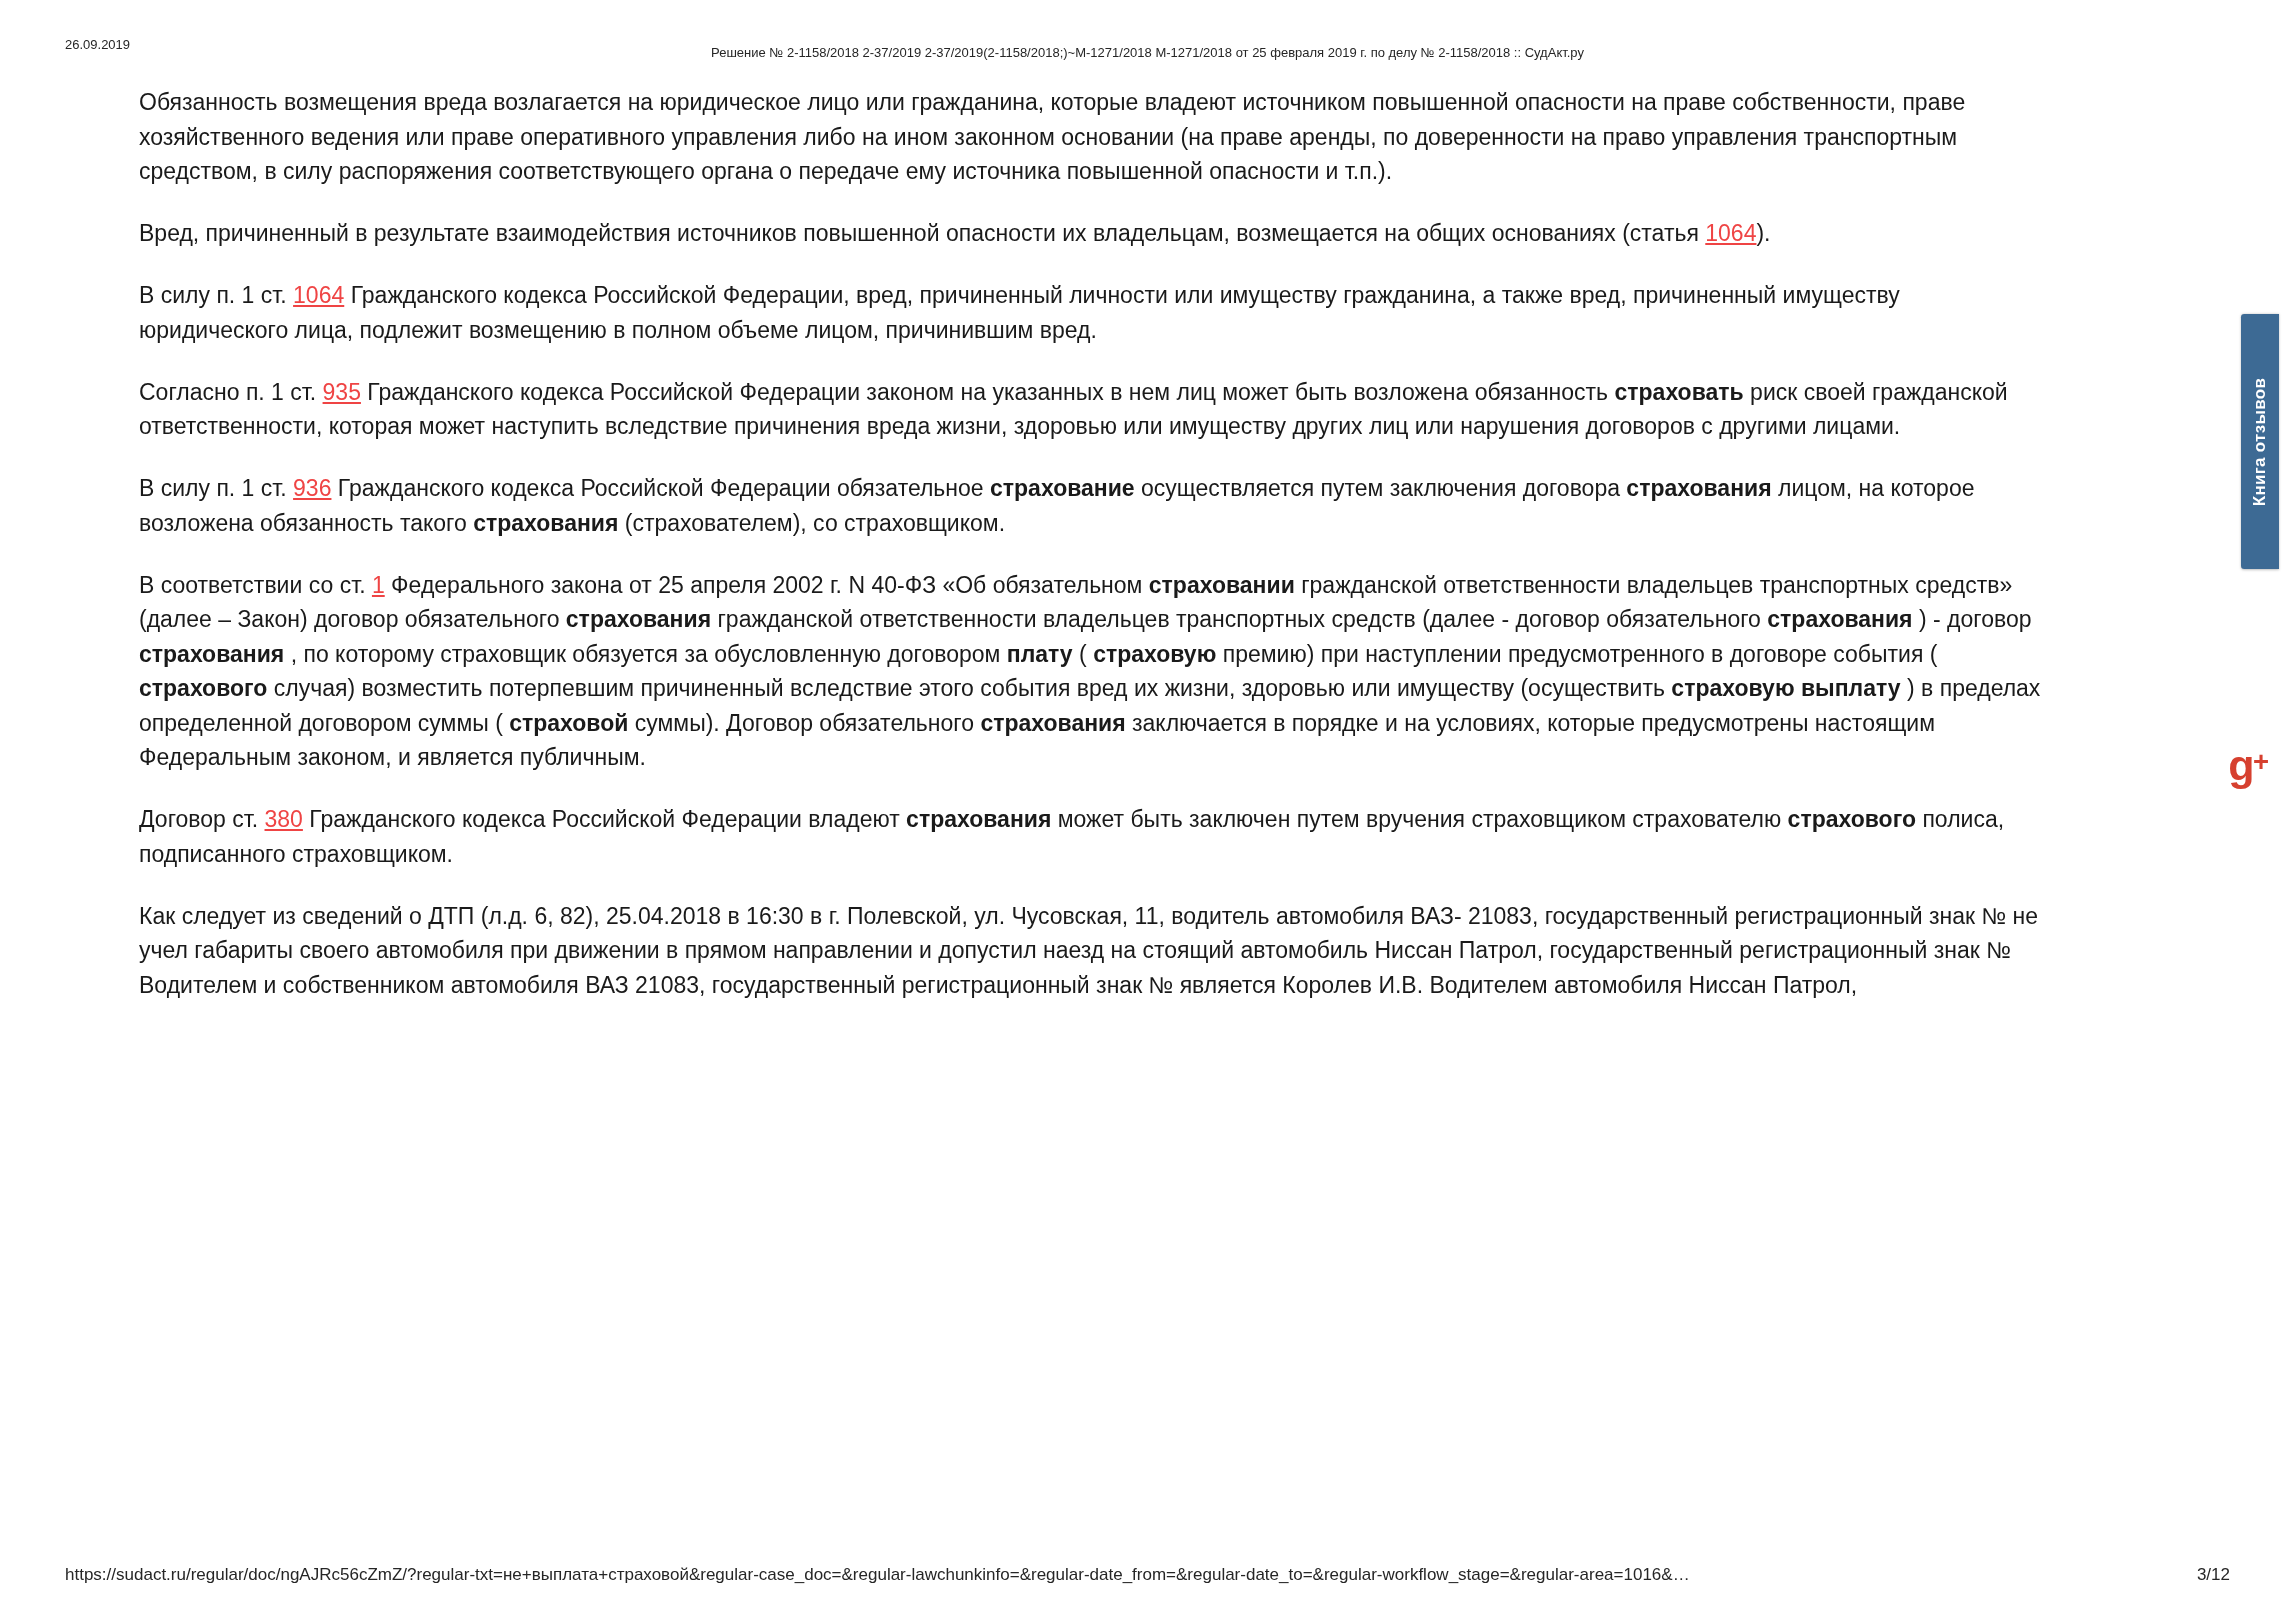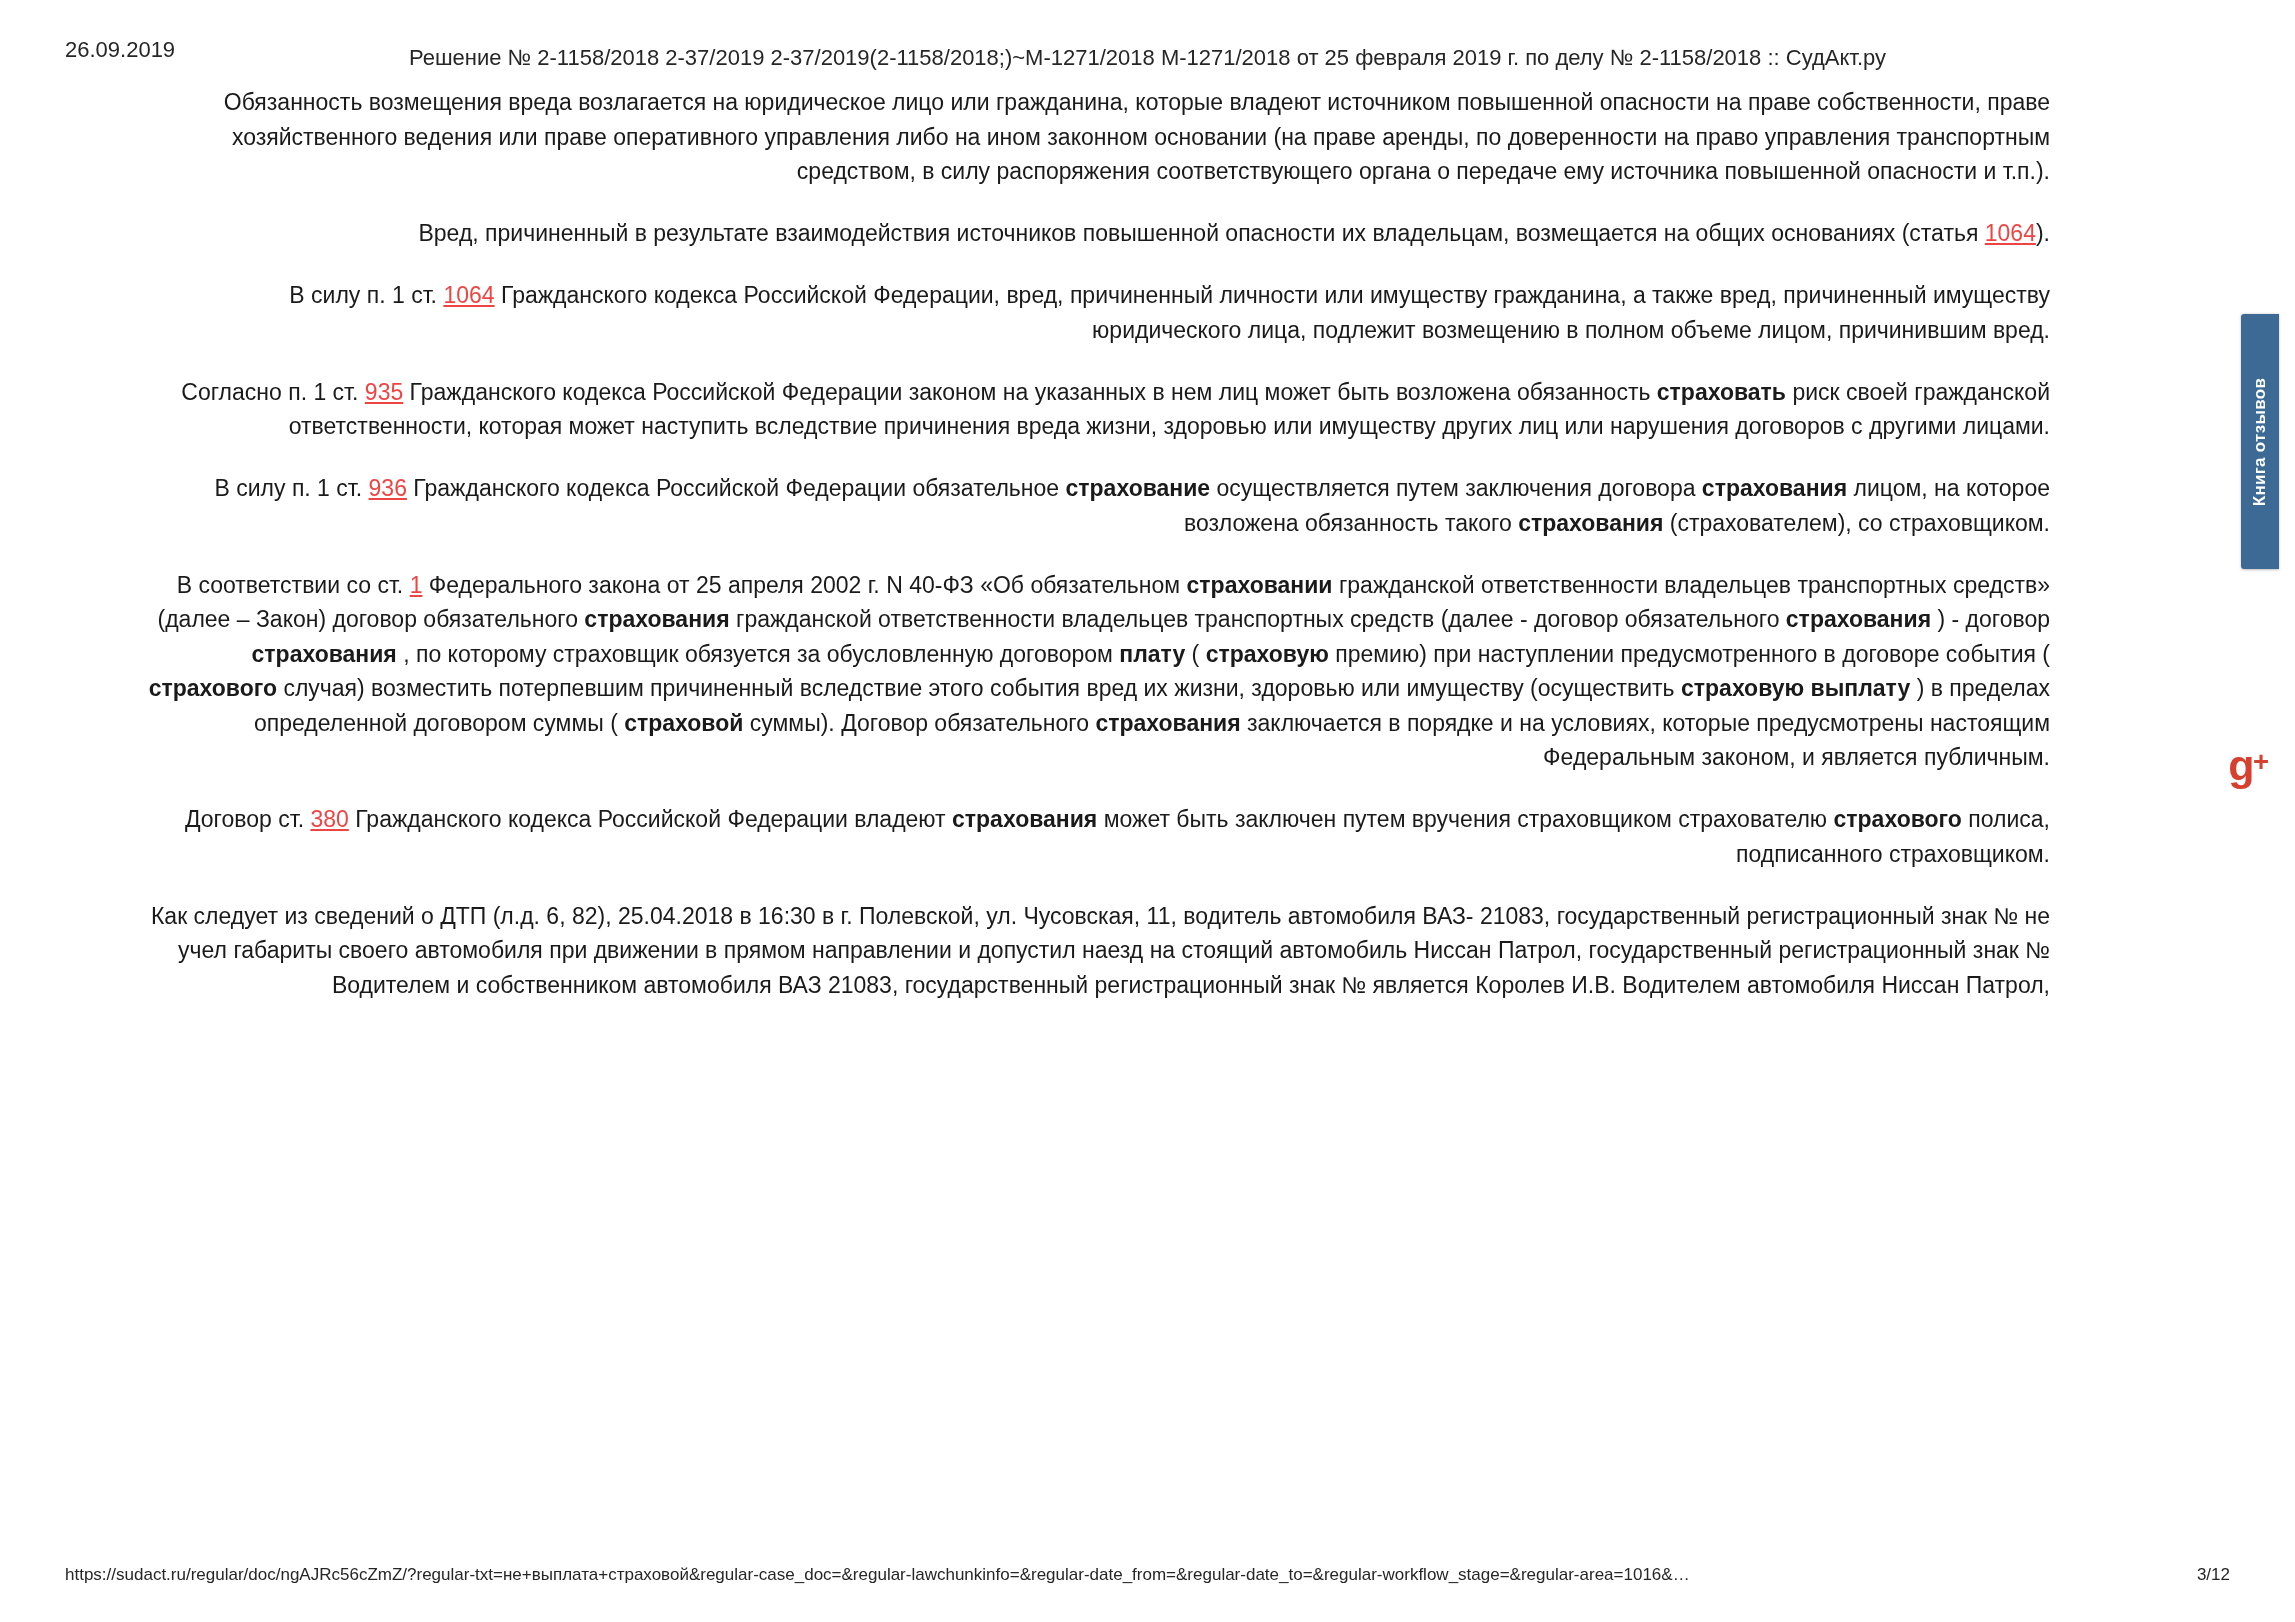--- a/index.html
+++ b/index.html
@@ -16,21 +16,21 @@
     overflow: hidden;
   }
 
   
   .print-header {
     position: absolute;
     top: 37px;
     left: 0;
     width: 1820px;
     height: 26px;
-    font-size: 22px;
+    font-size: 13px;
     color: #262626;
   }
   .print-header .date {
     position: absolute;
     left: 65px;
     top: 0;
     white-space: nowrap;
   }
   .print-header .doc-title {
     position: absolute;
@@ -67,21 +67,21 @@
 
   
   .doc-body {
     position: absolute;
     top: 85px;
     left: 139px;
     width: 1911px;
     font-size: 23px;
     line-height: 1.50;
     color: #1a1a1a;
-    text-align: right;
+    text-align: left;
   }
   .para {
     margin: 0 0 27.5px 0;
   }
   .para:last-child { margin-bottom: 0; }
   .lnk {
     color: #ef4444;
     text-decoration: underline;
   }
   .b { font-weight: bold; }

